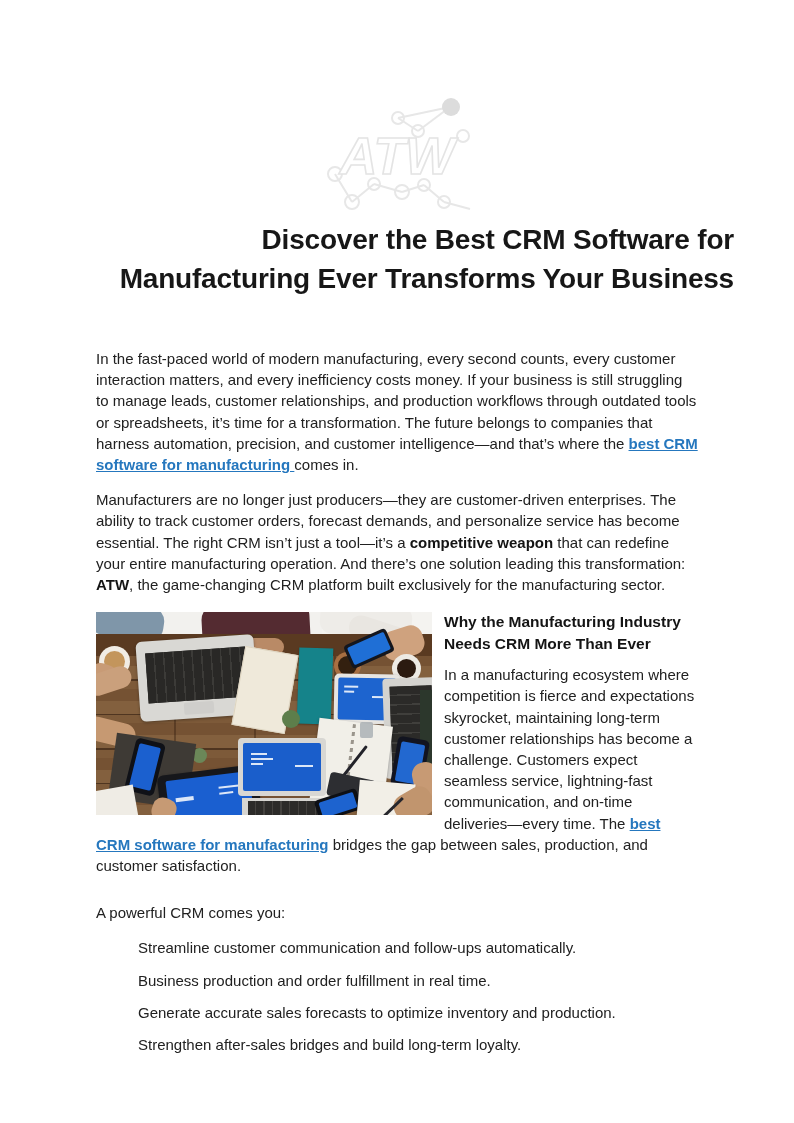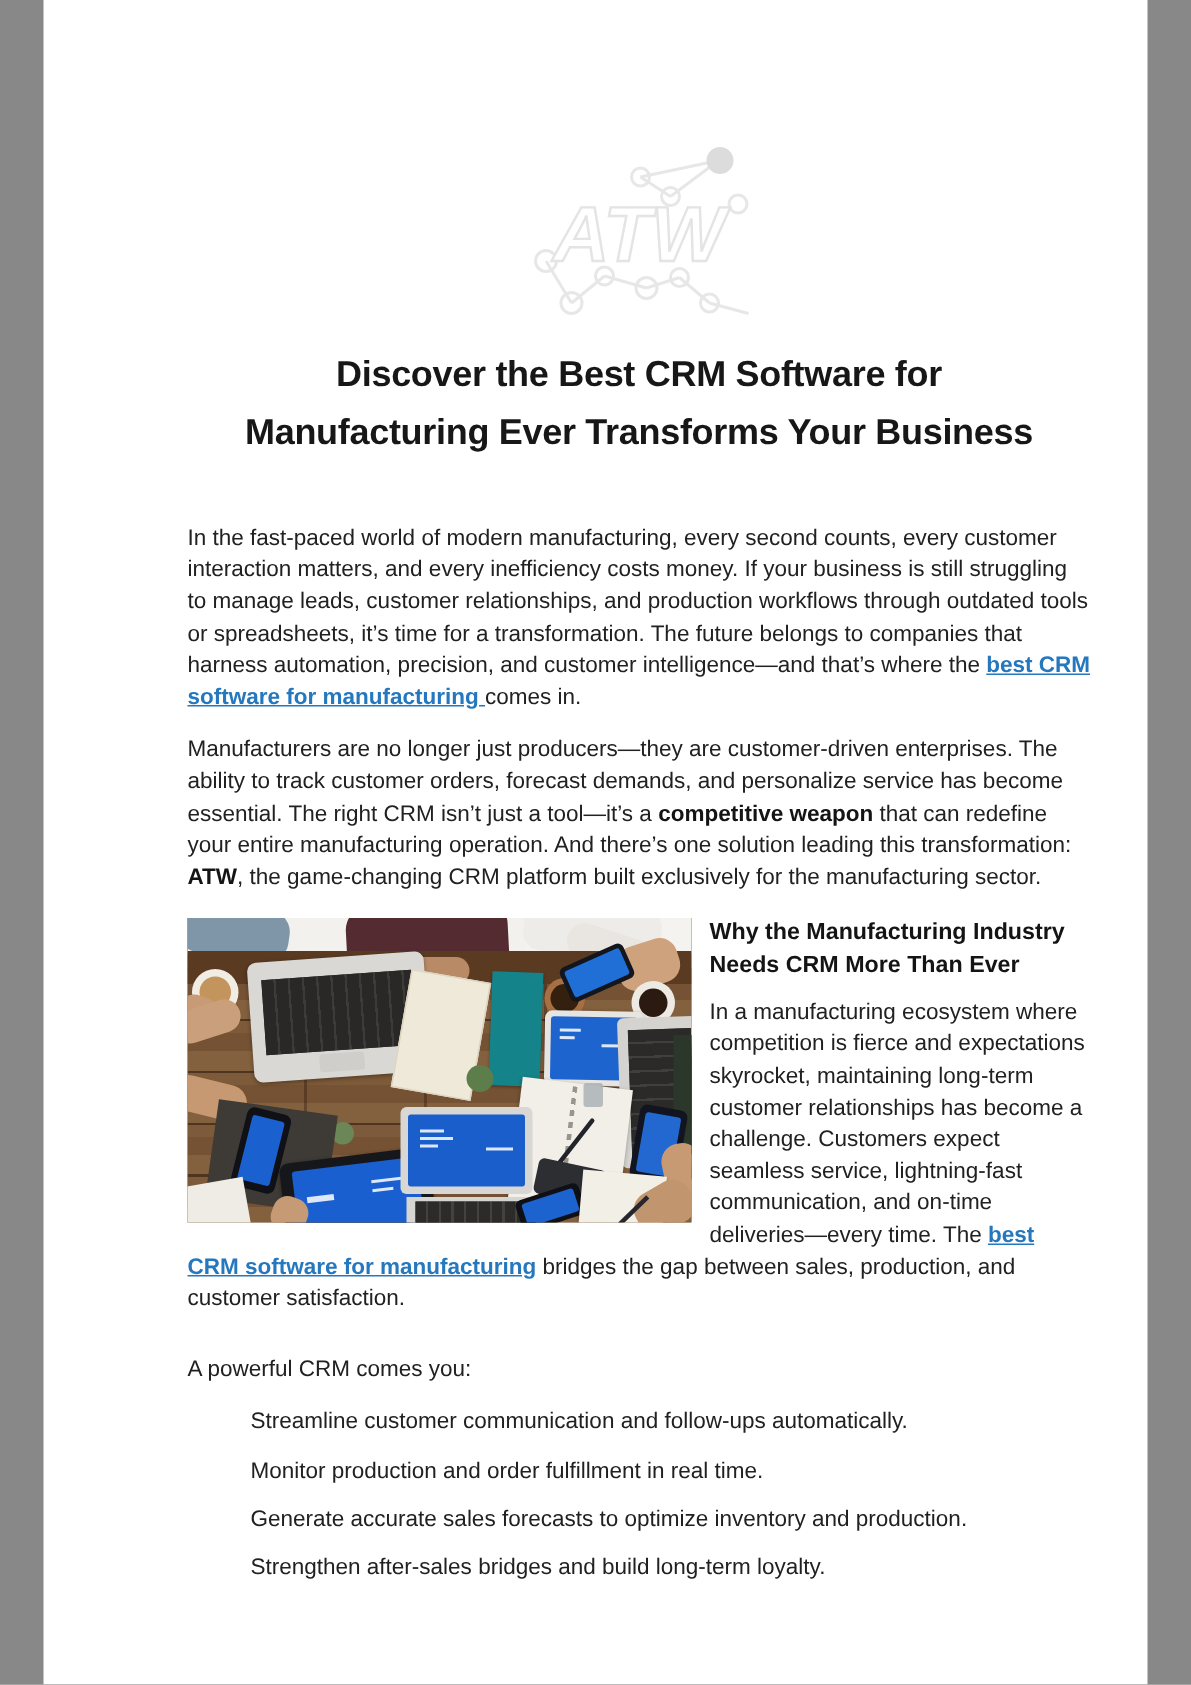--- a/index.html
+++ b/index.html
@@ -1,28 +1,28 @@
 <!DOCTYPE html>
 <html><head>
 <meta charset="utf-8">
 <style>
   * { margin:0; padding:0; box-sizing:border-box; }
   html,body { background:#888; }
   .page {
-    position:relative; width:736px; height:1123px; margin:0 auto;
+    position:relative; width:794px; height:1123px; margin:0 auto;
     background:#ffffff; overflow:hidden;
     font-family:"Liberation Sans", sans-serif;
     color:#212121;
   }
   
   .logo-wrap { position:absolute; top:96px; left:0; width:794px; display:flex; justify-content:center; }
   
   .title {
-    position:absolute; top:230px; left:60px; width:674px;
-    text-align:center; font-size:24px; font-weight:bold; color:#171717;
+    position:absolute; top:220px; left:60px; width:674px;
+    text-align:right; font-size:28px; font-weight:bold; color:#171717;
     line-height:39px; letter-spacing:-0.2px;
   }
   
   .body-col { position:absolute; top:348px; left:96px; width:602px; }
   p.doc { font-size:15px; line-height:21.2px; margin-bottom:14px; color:#212121; }
   .bold { font-weight:bold; color:#141414; }
   a.doclink { color:#2577be; font-weight:bold; text-decoration:underline; }
   h2.sect {
     font-size:15.5px; font-weight:bold; color:#141414;
     line-height:21.5px; margin-bottom:10px; padding-top:2px;
@@ -226,19 +226,19 @@
       </div>
 
       <h2 class="sect">Why the Manufacturing Industry Needs CRM More Than Ever</h2>
       <p class="doc"><span>In a manufacturing ecosystem where competition is fierce and expectations skyrocket, maintaining long-term customer relationships has become a challenge. Customers expect seamless service, lightning-fast communication, and on-time deliveries—every time. The </span><a href="#" class="doclink">best CRM software for manufacturing</a><span> bridges the gap between sales, production, and customer satisfaction.</span></p>
     </div>
 
     <p class="doc" style="margin-top:12px;">A powerful CRM comes you:</p>
 
     <div class="list">
       <p class="doc">Streamline customer communication and follow-ups automatically.</p>
-      <p class="doc">Monitor production and order fulfillment in real time.</p>
+      <p class="doc">Business production and order fulfillment in real time.</p>
       <p class="doc">Generate accurate sales forecasts to optimize inventory and production.</p>
       <p class="doc">Strengthen after-sales bridges and build long-term loyalty.</p>
     </div>
 
   </div>
 </div>
 
 </body></html>

